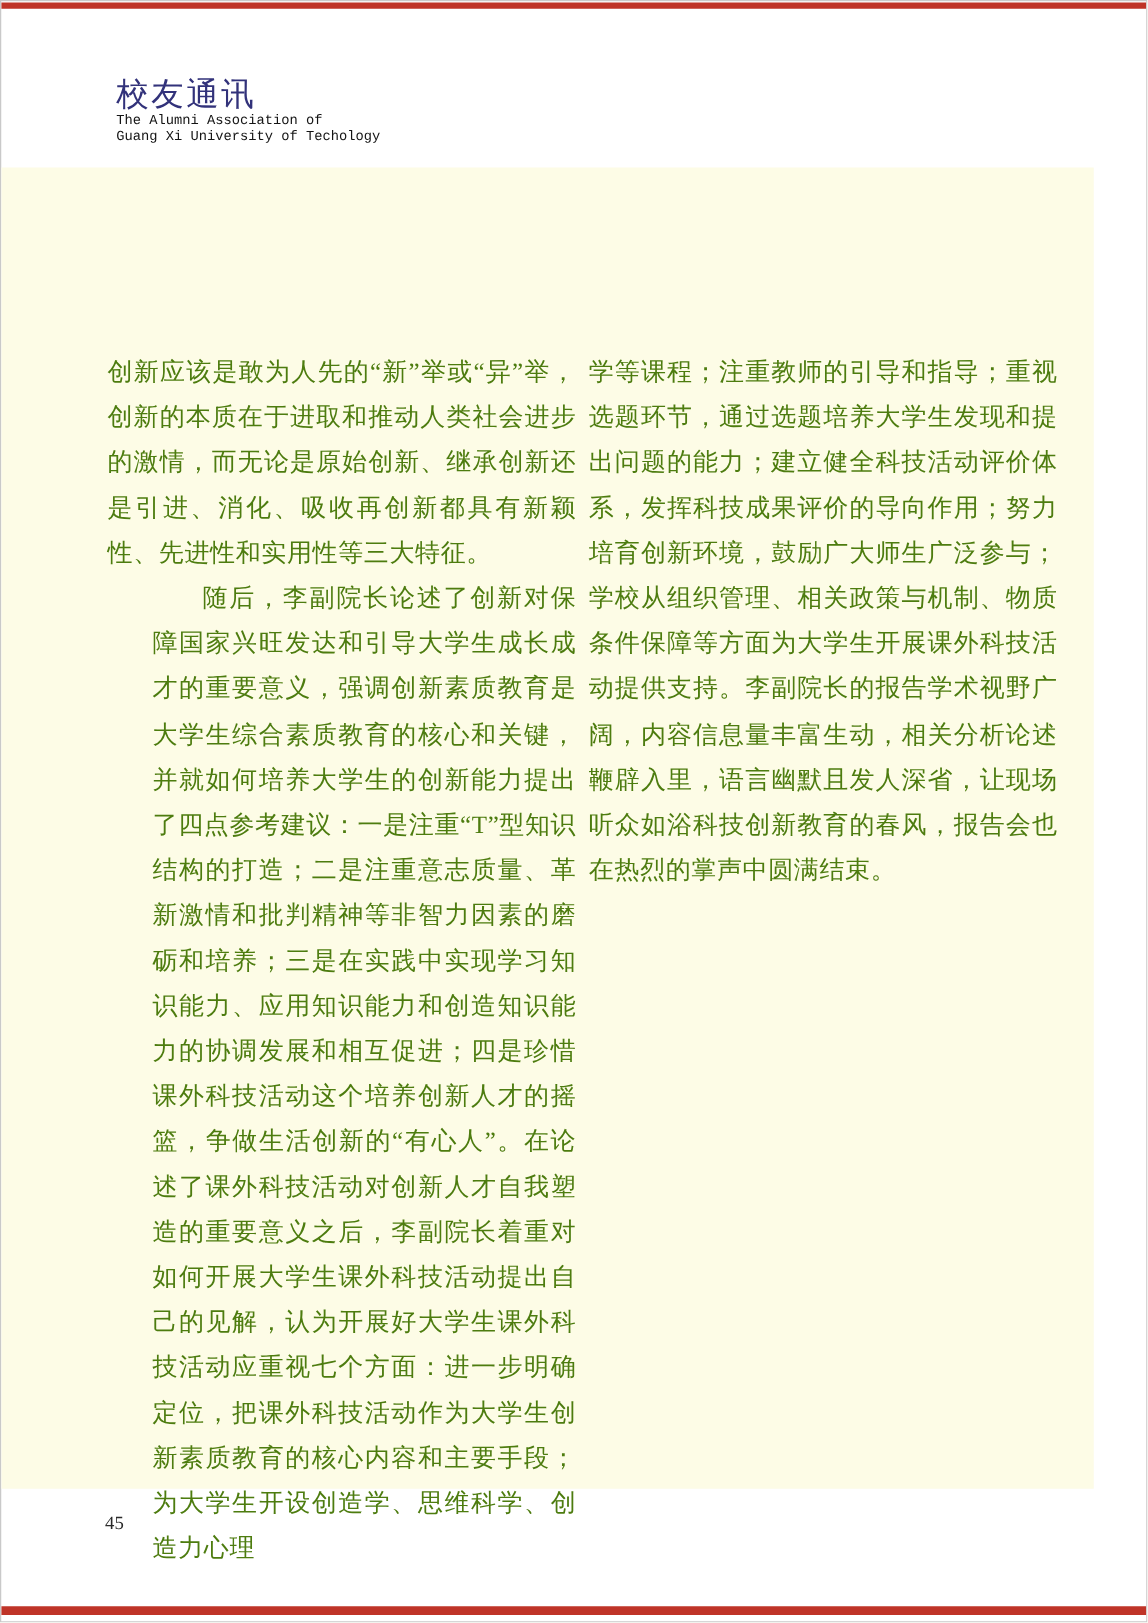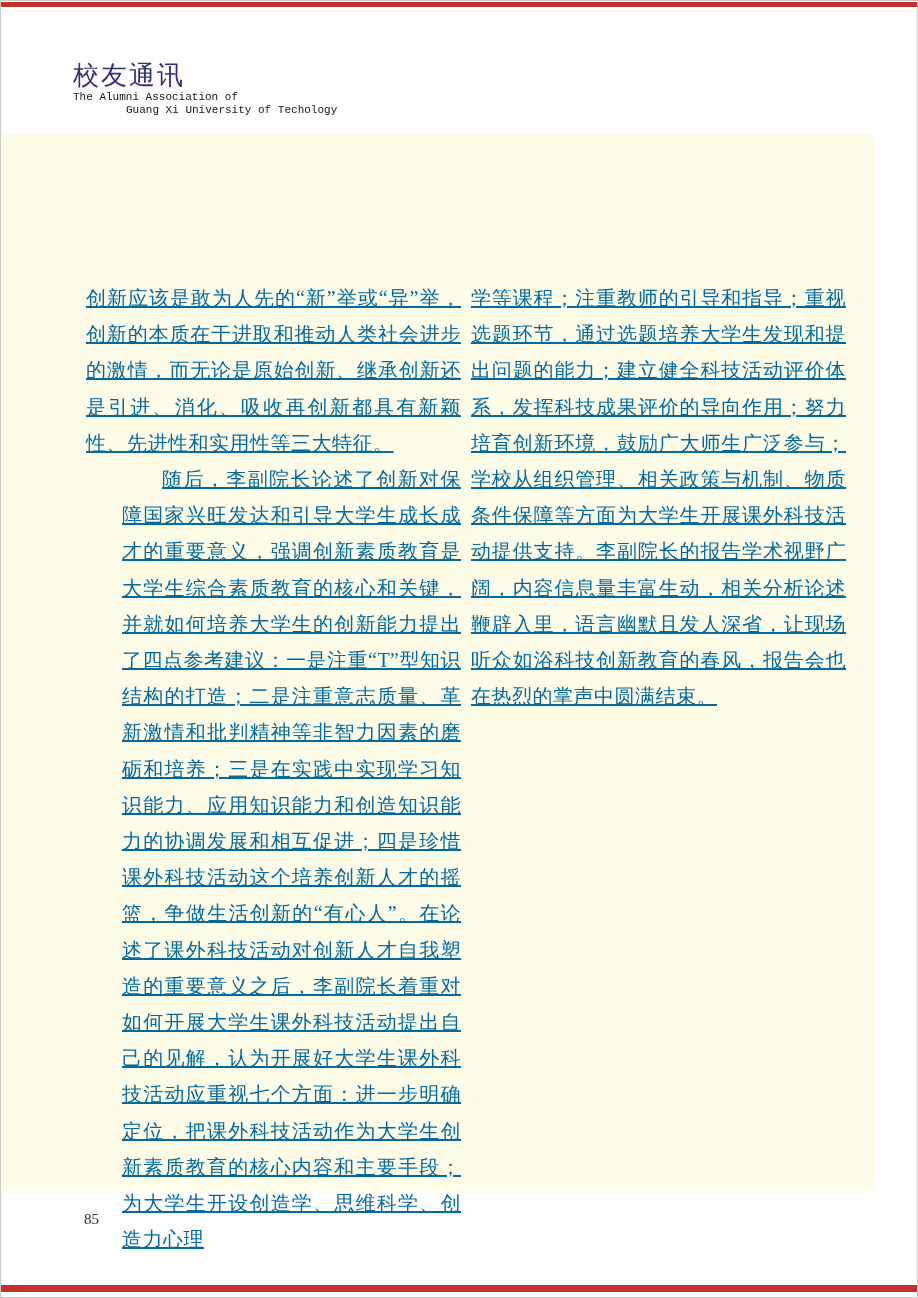--- a/index.html
+++ b/index.html
@@ -26,38 +26,37 @@
   .accent-bar.top {
     top: 1px;
     height: 5px;
   }
   .accent-bar.bottom {
     top: 1284px;
     height: 7px;
   }
   .masthead {
     position: absolute;
-    left: 72px;
+    left: 92px;
     top: 60px;
   }
   .masthead-title {
     font-size: 26px;
     letter-spacing: 2px;
     color: #32327a;
     font-weight: 500;
     line-height: 30px;
   }
   .masthead-sub {
     font-size: 11px;
     color: #141414;
     line-height: 13px;
     font-family: Liberation Mono, monospace;
   }
   .masthead-sub.line2 {
-    margin-left: 53px;
   }
   .content-panel {
     position: absolute;
     left: 0;
     top: 133px;
     width: 874px;
     height: 1057px;
     background: #fdfce6;
   }
   .columns {
@@ -66,25 +65,24 @@
     top: 279px;
     width: 760px;
     display: flex;
     gap: 10px;
   }
   .col {
     width: 375px;
     box-sizing: border-box;
     font-size: 20px;
     line-height: 36.2px;
-    color: #0369a1;
+    color: #4d7c0f;
     text-align: justify;
     text-justify: inter-ideograph;
     letter-spacing: 0.5px;
-    text-decoration: underline;
   }
   .col p {
     margin: 0;
     padding: 0;
   }
   .col p.indent {
     text-indent: 2em;
     margin-left: 36px;
   }
   .page-number {
@@ -114,17 +112,17 @@
   <div class="columns">
     <div class="col">
       <p>创新应该是敢为人先的“新”举或“异”举，创新的本质在于进取和推动人类社会进步的激情，而无论是原始创新、继承创新还是引进、消化、吸收再创新都具有新颖性、先进性和实用性等三大特征。</p>
       <p class="indent">随后，李副院长论述了创新对保障国家兴旺发达和引导大学生成长成才的重要意义，强调创新素质教育是大学生综合素质教育的核心和关键，并就如何培养大学生的创新能力提出了四点参考建议：一是注重“T”型知识结构的打造；二是注重意志质量、革新激情和批判精神等非智力因素的磨砺和培养；三是在实践中实现学习知识能力、应用知识能力和创造知识能力的协调发展和相互促进；四是珍惜课外科技活动这个培养创新人才的摇篮，争做生活创新的“有心人”。在论述了课外科技活动对创新人才自我塑造的重要意义之后，李副院长着重对如何开展大学生课外科技活动提出自己的见解，认为开展好大学生课外科技活动应重视七个方面：进一步明确定位，把课外科技活动作为大学生创新素质教育的核心内容和主要手段；为大学生开设创造学、思维科学、创造力心理</p>
     </div>
     <div class="col">
       <p>学等课程；注重教师的引导和指导；重视选题环节，通过选题培养大学生发现和提出问题的能力；建立健全科技活动评价体系，发挥科技成果评价的导向作用；努力培育创新环境，鼓励广大师生广泛参与；学校从组织管理、相关政策与机制、物质条件保障等方面为大学生开展课外科技活动提供支持。李副院长的报告学术视野广阔，内容信息量丰富生动，相关分析论述鞭辟入里，语言幽默且发人深省，让现场听众如浴科技创新教育的春风，报告会也在热烈的掌声中圆满结束。</p>
     </div>
   </div>
 
-  <div class="page-number">85</div>
+  <div class="page-number">45</div>
 
   <div class="accent-bar bottom"></div>
 
 </div>
 
 </body></html>

